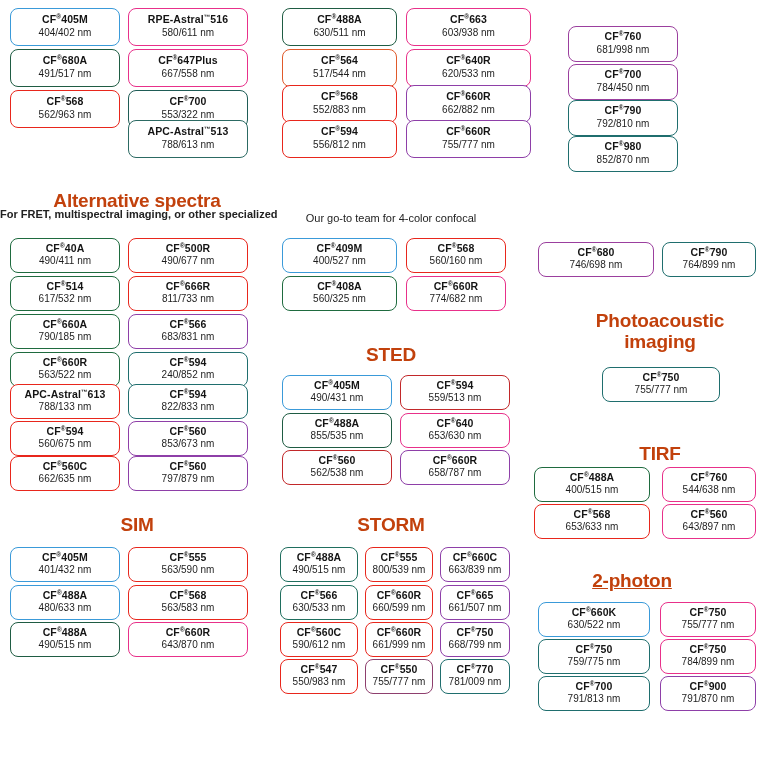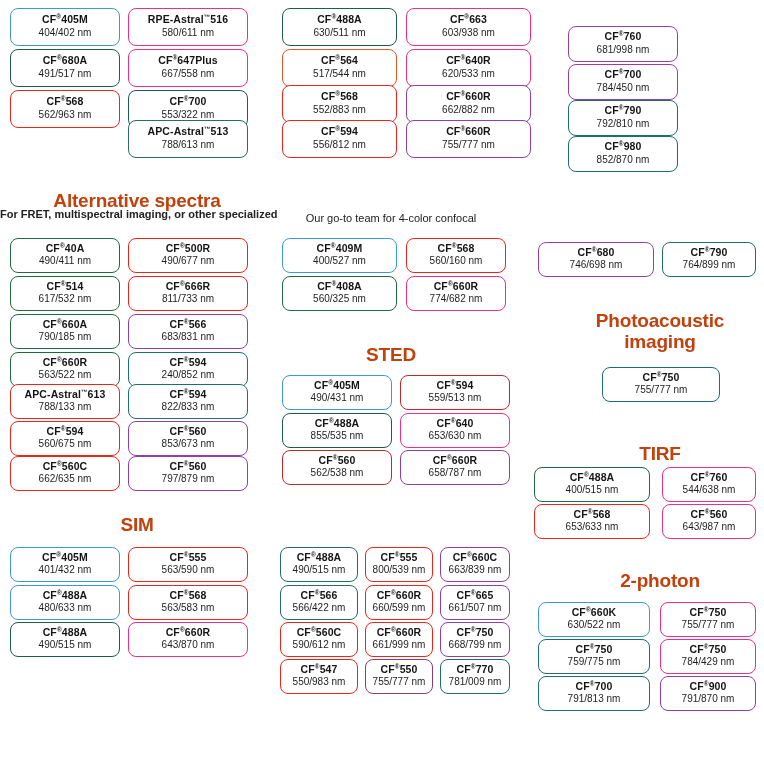--- a/index.html
+++ b/index.html
@@ -268,27 +268,28 @@
       <div class="nm-spec">563/590 nm</div>
     </div>
     <div class="pill" style="left: 128px; top: 585px; width: 120px; height: 35px; border-color: rgb(232, 38, 28);">
       <div class="nm-name">CF<sup>®</sup>568</div>
       <div class="nm-spec">563/583 nm</div>
     </div>
     <div class="pill" style="left: 128px; top: 622px; width: 120px; height: 35px; border-color: rgb(232, 48, 138);">
       <div class="nm-name">CF<sup>®</sup>660R</div>
       <div class="nm-spec">643/870 nm</div>
     </div>
+    <div class="sec-title" style="left: 276px; top: 514px; width: 230px;">STORM</div>
     <div class="pill" style="left: 280px; top: 547px; width: 78px; height: 35px; border-color: rgb(31, 110, 94);">
       <div class="nm-name">CF<sup>®</sup>488A</div>
       <div class="nm-spec">490/515 nm</div>
     </div>
     <div class="pill" style="left: 280px; top: 585px; width: 78px; height: 35px; border-color: rgb(31, 110, 94);">
       <div class="nm-name">CF<sup>®</sup>566</div>
-      <div class="nm-spec">566/422 nm</div>
+      <div class="nm-spec">630/533 nm</div>
     </div>
     <div class="pill" style="left: 280px; top: 622px; width: 78px; height: 35px; border-color: rgb(232, 38, 28);">
       <div class="nm-name">CF<sup>®</sup>560C</div>
       <div class="nm-spec">590/612 nm</div>
     </div>
     <div class="pill" style="left: 280px; top: 659px; width: 78px; height: 35px; border-color: rgb(232, 38, 28);">
       <div class="nm-name">CF<sup>®</sup>547</div>
       <div class="nm-spec">550/983 nm</div>
     </div>
     <div class="pill" style="left: 365px; top: 547px; width: 68px; height: 35px; border-color: rgb(232, 38, 28);">
@@ -344,40 +345,40 @@
     <div class="pill" style="left: 662px; top: 467px; width: 94px; height: 35px; border-color: rgb(232, 48, 138);">
       <div class="nm-name">CF<sup>®</sup>760</div>
       <div class="nm-spec">544/638 nm</div>
     </div>
     <div class="pill" style="left: 534px; top: 504px; width: 116px; height: 35px; border-color: rgb(232, 38, 28);">
       <div class="nm-name">CF<sup>®</sup>568</div>
       <div class="nm-spec">653/633 nm</div>
     </div>
     <div class="pill" style="left: 662px; top: 504px; width: 94px; height: 35px; border-color: rgb(232, 48, 138);">
       <div class="nm-name">CF<sup>®</sup>560</div>
-      <div class="nm-spec">643/987 nm</div>
-    </div>
-    <div class="sec-title" style="left: 560px; top: 570px; width: 200px;">2-photon</div>
+      <div class="nm-spec">643/897 nm</div>
+    </div>
+    <div class="sec-title" style="left: 532px; top: 570px; width: 200px; text-decoration: underline;">2-photon</div>
     <div class="pill" style="left: 538px; top: 602px; width: 112px; height: 35px; border-color: rgb(58, 154, 217);">
       <div class="nm-name">CF<sup>®</sup>660K</div>
       <div class="nm-spec">630/522 nm</div>
     </div>
     <div class="pill" style="left: 538px; top: 639px; width: 112px; height: 35px; border-color: rgb(31, 110, 110);">
       <div class="nm-name">CF<sup>®</sup>750</div>
       <div class="nm-spec">759/775 nm</div>
     </div>
     <div class="pill" style="left: 538px; top: 676px; width: 112px; height: 35px; border-color: rgb(31, 110, 110);">
       <div class="nm-name">CF<sup>®</sup>700</div>
       <div class="nm-spec">791/813 nm</div>
     </div>
     <div class="pill" style="left: 660px; top: 602px; width: 96px; height: 35px; border-color: rgb(232, 48, 138);">
       <div class="nm-name">CF<sup>®</sup>750</div>
       <div class="nm-spec">755/777 nm</div>
     </div>
     <div class="pill" style="left: 660px; top: 639px; width: 96px; height: 35px; border-color: rgb(232, 48, 138);">
       <div class="nm-name">CF<sup>®</sup>750</div>
-      <div class="nm-spec">784/429 nm</div>
+      <div class="nm-spec">784/899 nm</div>
     </div>
     <div class="pill" style="left: 660px; top: 676px; width: 96px; height: 35px; border-color: rgb(142, 63, 168);">
       <div class="nm-name">CF<sup>®</sup>900</div>
       <div class="nm-spec">791/870 nm</div>
     </div>
   </div>
 
 </body></html>

